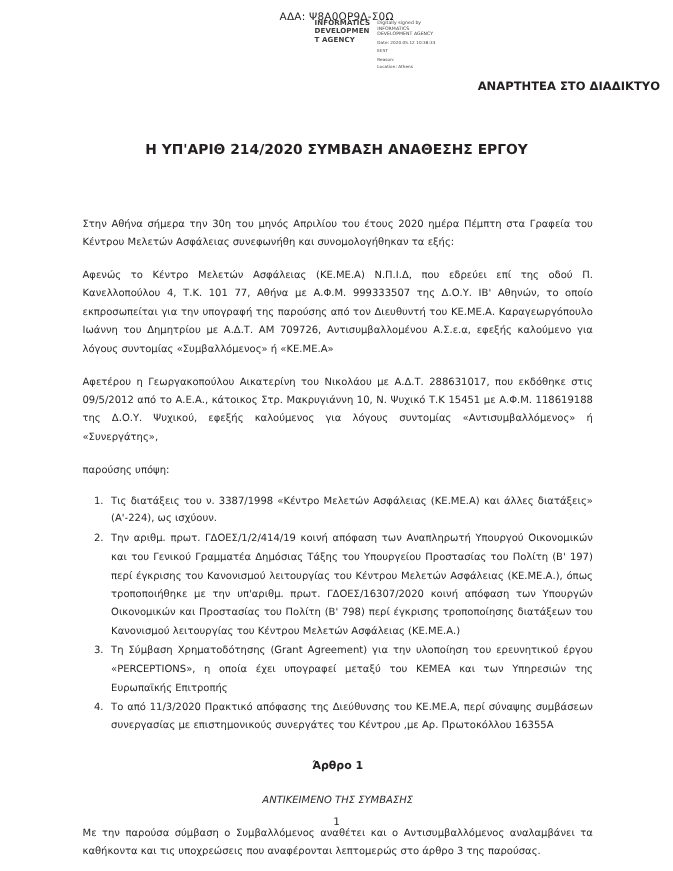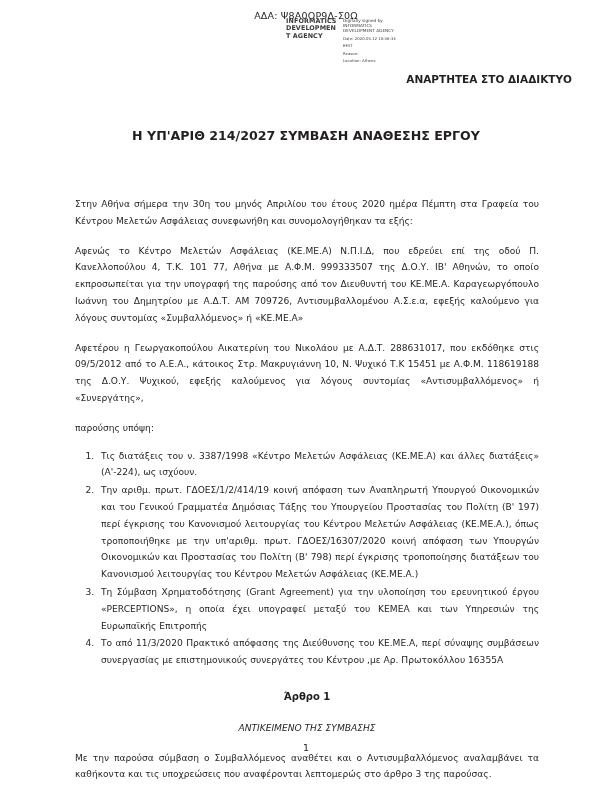--- a/index.html
+++ b/index.html
@@ -66,20 +66,21 @@
   }
   .anartitea {
     position: absolute;
     left: 0;
     top: 73px;
     width: 572px;
     text-align: right;
     font-size: 10.5px;
     font-weight: bold;
     color: #231f20;
+    padding-left: 28px;
   }
   .doc-title {
     position: absolute;
     left: 0;
     top: 128px;
     width: 612px;
     text-align: center;
     font-size: 12.6px;
     font-weight: bold;
     color: #231f20;
@@ -149,21 +150,21 @@
       <div>DEVELOPMENT AGENCY</div>
       <div class="sub">Date: 2020.05.12 10:38:33</div>
       <div class="sub">EEST</div>
       <div class="sub">Reason:</div>
       <div class="sub">Location: Athens</div>
     </div>
   </div>
 
   <div class="anartitea">ΑΝΑΡΤΗΤΕΑ ΣΤΟ ΔΙΑΔΙΚΤΥΟ</div>
 
-  <div class="doc-title">Η ΥΠ'ΑΡΙΘ 214/2027 ΣΥΜΒΑΣΗ ΑΝΑΘΕΣΗΣ ΕΡΓΟΥ</div>
+  <div class="doc-title">Η ΥΠ'ΑΡΙΘ 214/2020 ΣΥΜΒΑΣΗ ΑΝΑΘΕΣΗΣ ΕΡΓΟΥ</div>
 
   <div class="body-text">
 
     <p class="para">Στην Αθήνα σήμερα την  30η  του μηνός Απριλίου του έτους 2020  ημέρα Πέμπτη στα Γραφεία του Κέντρου Μελετών Ασφάλειας συνεφωνήθη και συνομολογήθηκαν τα εξής:</p>
 
     <p class="para">Αφενώς το Κέντρο Μελετών Ασφάλειας (ΚΕ.ΜΕ.Α) Ν.Π.Ι.Δ, που εδρεύει επί της οδού Π. Κανελλοπούλου 4, Τ.Κ. 101 77, Αθήνα με Α.Φ.Μ. 999333507 της Δ.Ο.Υ. ΙΒ' Αθηνών, το οποίο εκπροσωπείται για την υπογραφή της παρούσης από τον  Διευθυντή του ΚΕ.ΜΕ.Α. Καραγεωργόπουλο Ιωάννη του Δημητρίου με Α.Δ.Τ. ΑΜ 709726, Αντισυμβαλλομένου Α.Σ.ε.α, εφεξής καλούμενο για λόγους συντομίας «Συμβαλλόμενος» ή «ΚΕ.ΜΕ.Α»</p>
 
     <p class="para">Αφετέρου η Γεωργακοπούλου Αικατερίνη του Νικολάου  με Α.Δ.Τ. 288631017, που εκδόθηκε στις 09/5/2012 από το Α.Ε.Α., κάτοικος Στρ. Μακρυγιάννη 10, Ν. Ψυχικό Τ.Κ 15451 με Α.Φ.Μ. 118619188 της Δ.Ο.Υ. Ψυχικού, εφεξής καλούμενος για λόγους συντομίας «Αντισυμβαλλόμενος» ή «Συνεργάτης»,</p>
 
     <p class="para tight">παρούσης υπόψη:</p>

